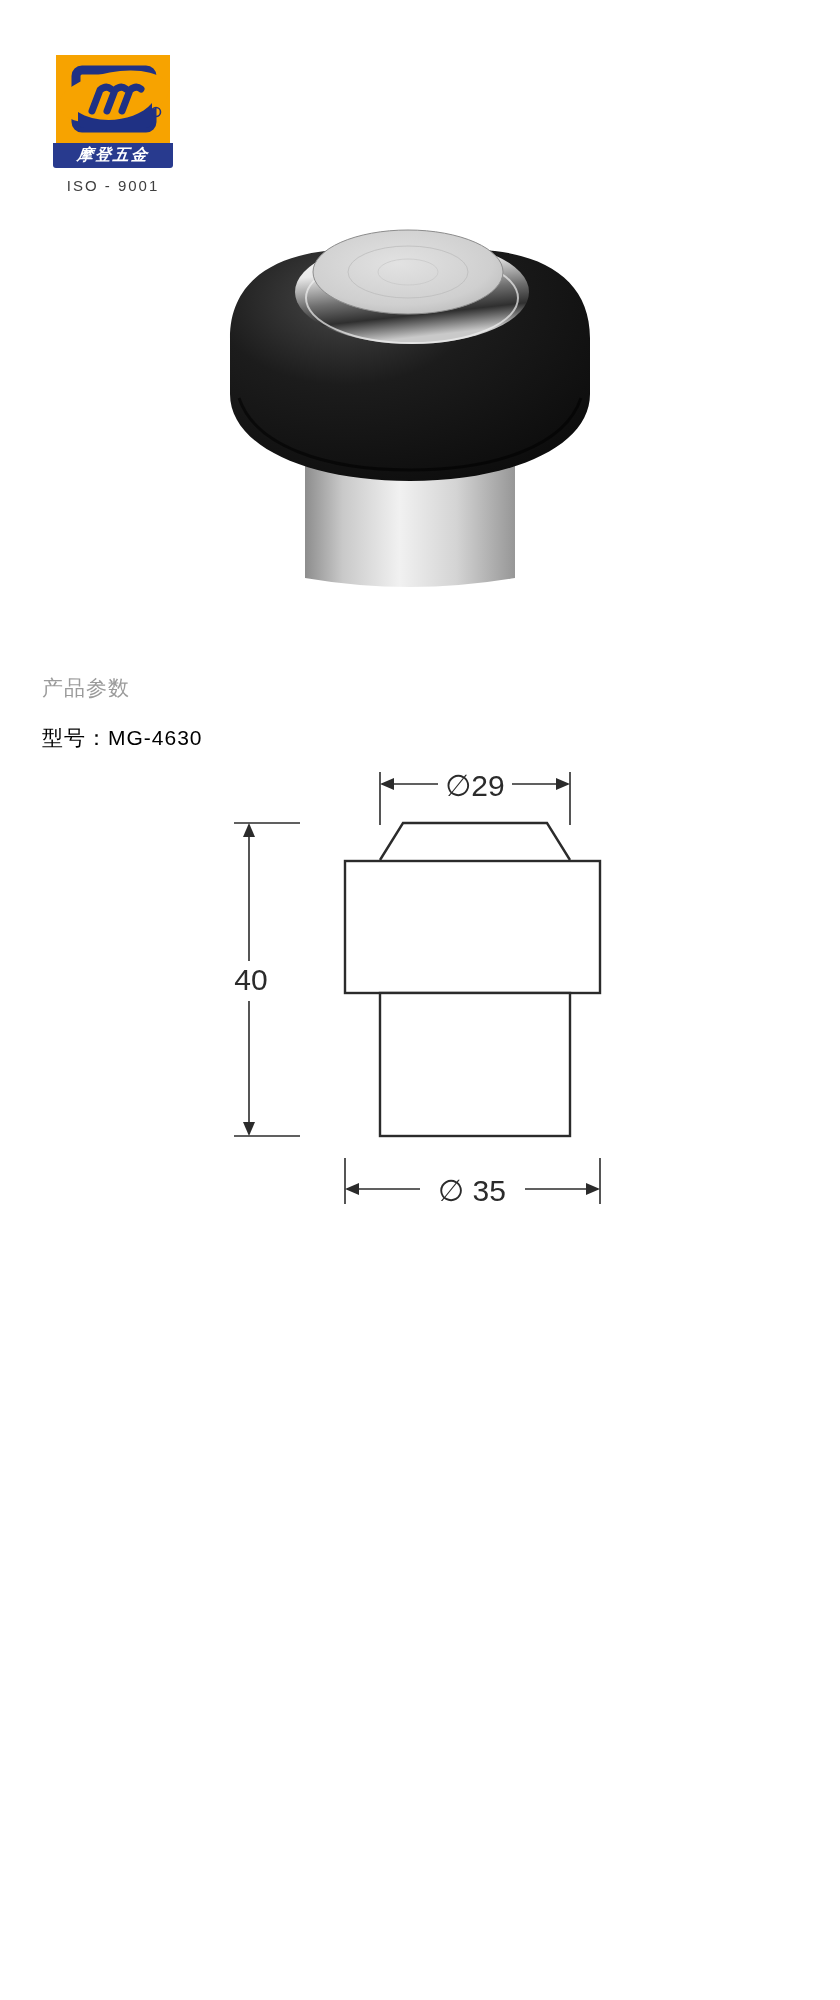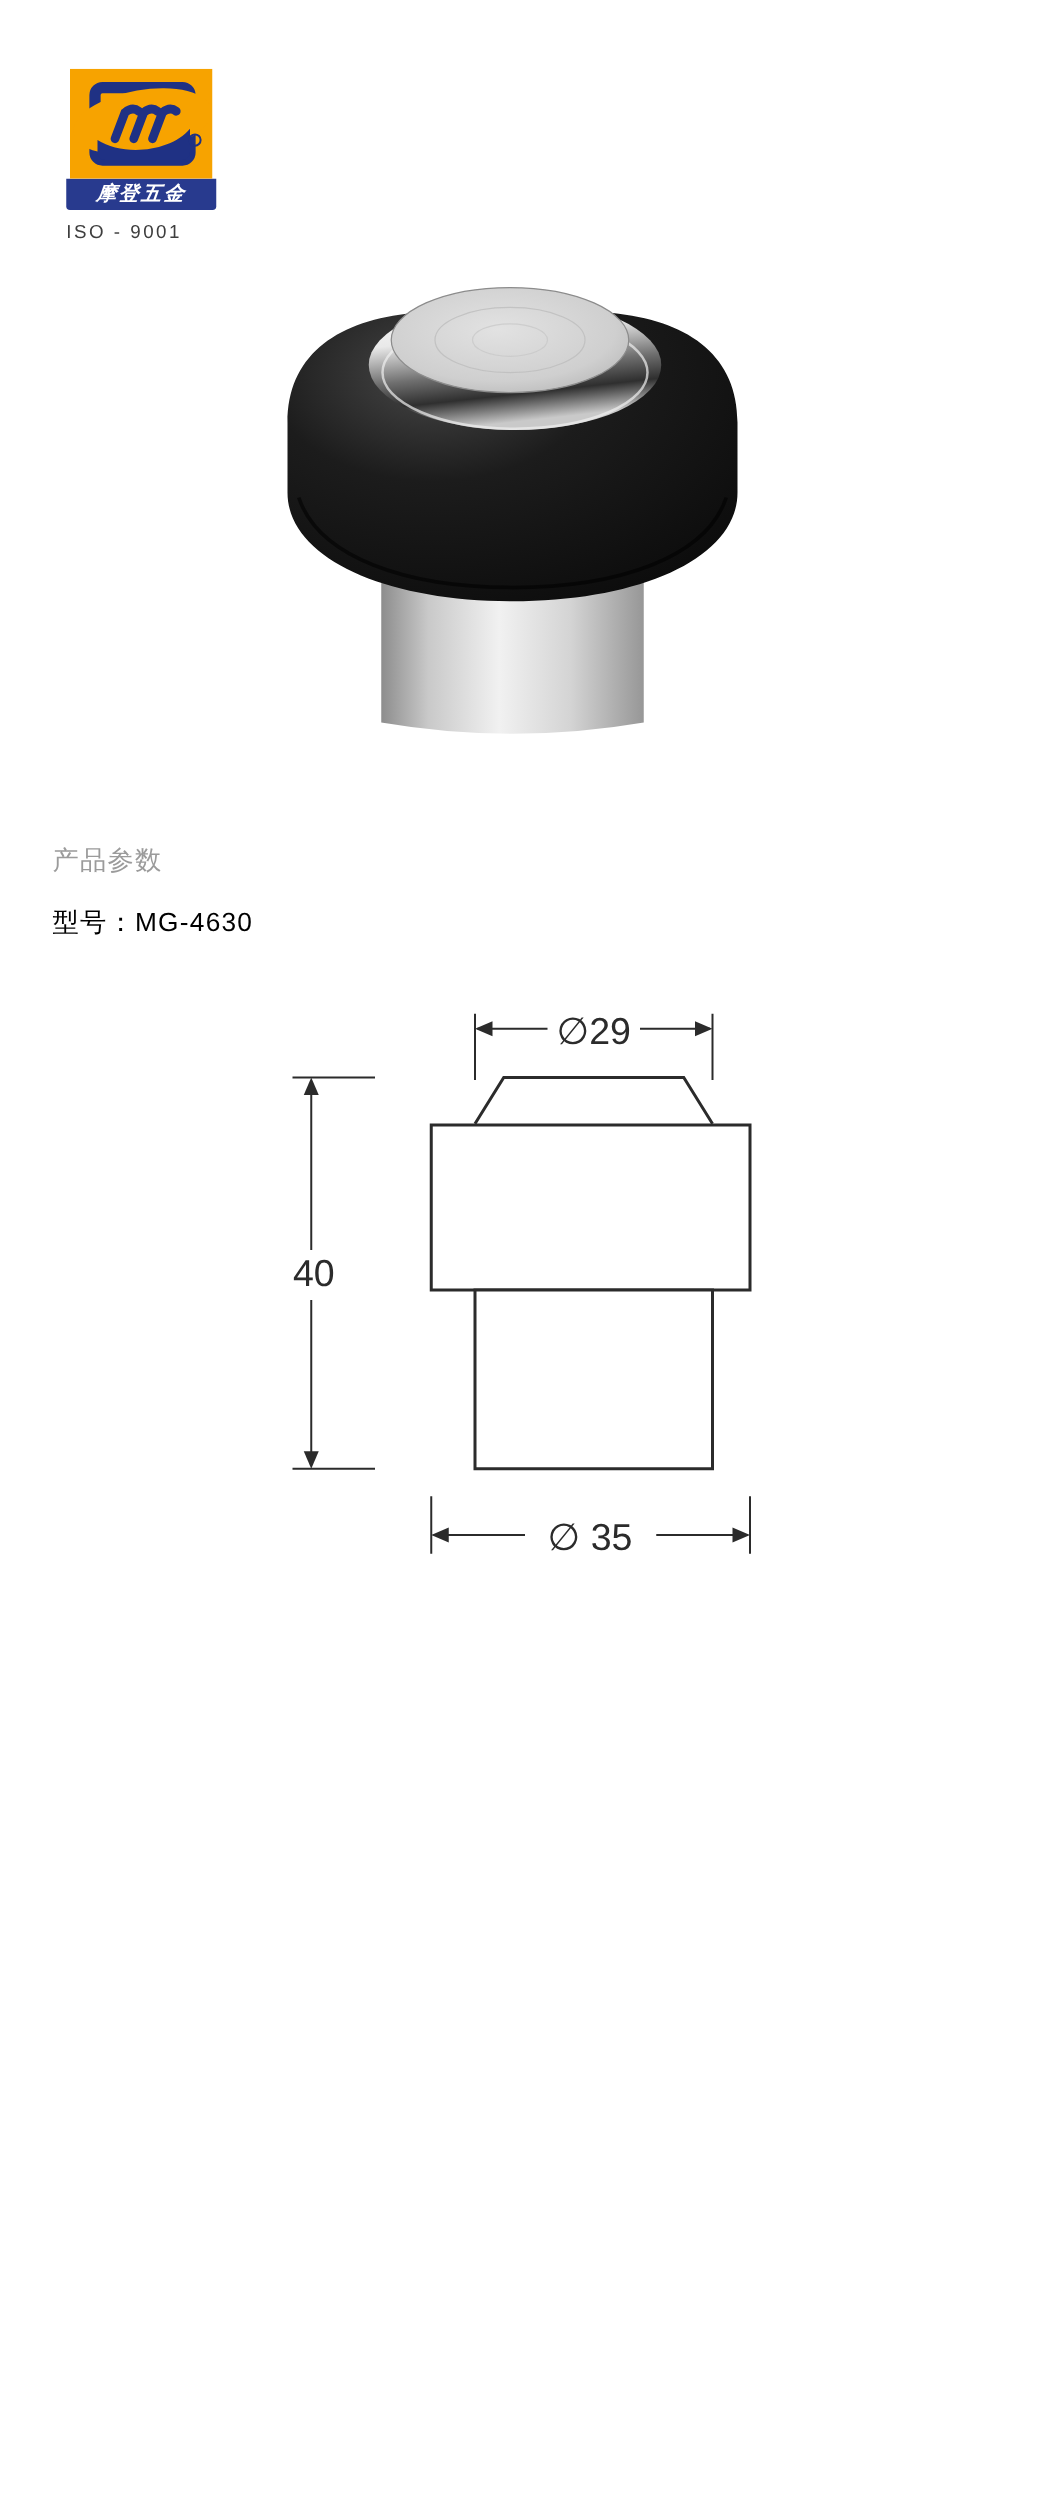--- a/index.html
+++ b/index.html
@@ -12,33 +12,33 @@
   .logo-mark{display:block;margin:0 auto;}
   .logo-banner{
     width:120px;height:25px;background:#283A8E;border-radius:0 0 3px 3px;
     display:flex;align-items:center;justify-content:center;
   }
   .logo-banner span{
     color:#ffffff;font-size:16px;font-weight:bold;font-style:italic;
     letter-spacing:2px;transform:skewX(-6deg);white-space:nowrap;
   }
   .iso-label{
-    margin-top:9px;color:#3e3e3e;font-size:15px;letter-spacing:2px;
+    margin-top:9px;text-align:center;color:#3e3e3e;font-size:15px;letter-spacing:2px;
   }
   
   .photo{position:absolute;left:225px;top:218px;width:370px;height:380px;}
   
   .specs-title{
     position:absolute;left:42px;top:674px;color:#9b9b9b;font-size:21px;letter-spacing:1px;
   }
   .model-row{
     position:absolute;left:42px;top:724px;color:#000000;font-size:21px;letter-spacing:1px;
   }
   
-  .drawing{position:absolute;left:180px;top:795px;width:440px;height:460px;}
+  .drawing{position:absolute;left:180px;top:756px;width:440px;height:460px;}
   .dim-text{
     font-family:"Liberation Sans","DejaVu Sans",sans-serif;
     font-size:30px;fill:#2b2b2b;
   }
 </style>
 </head>
 <body>
 
 <div class="page">
 

